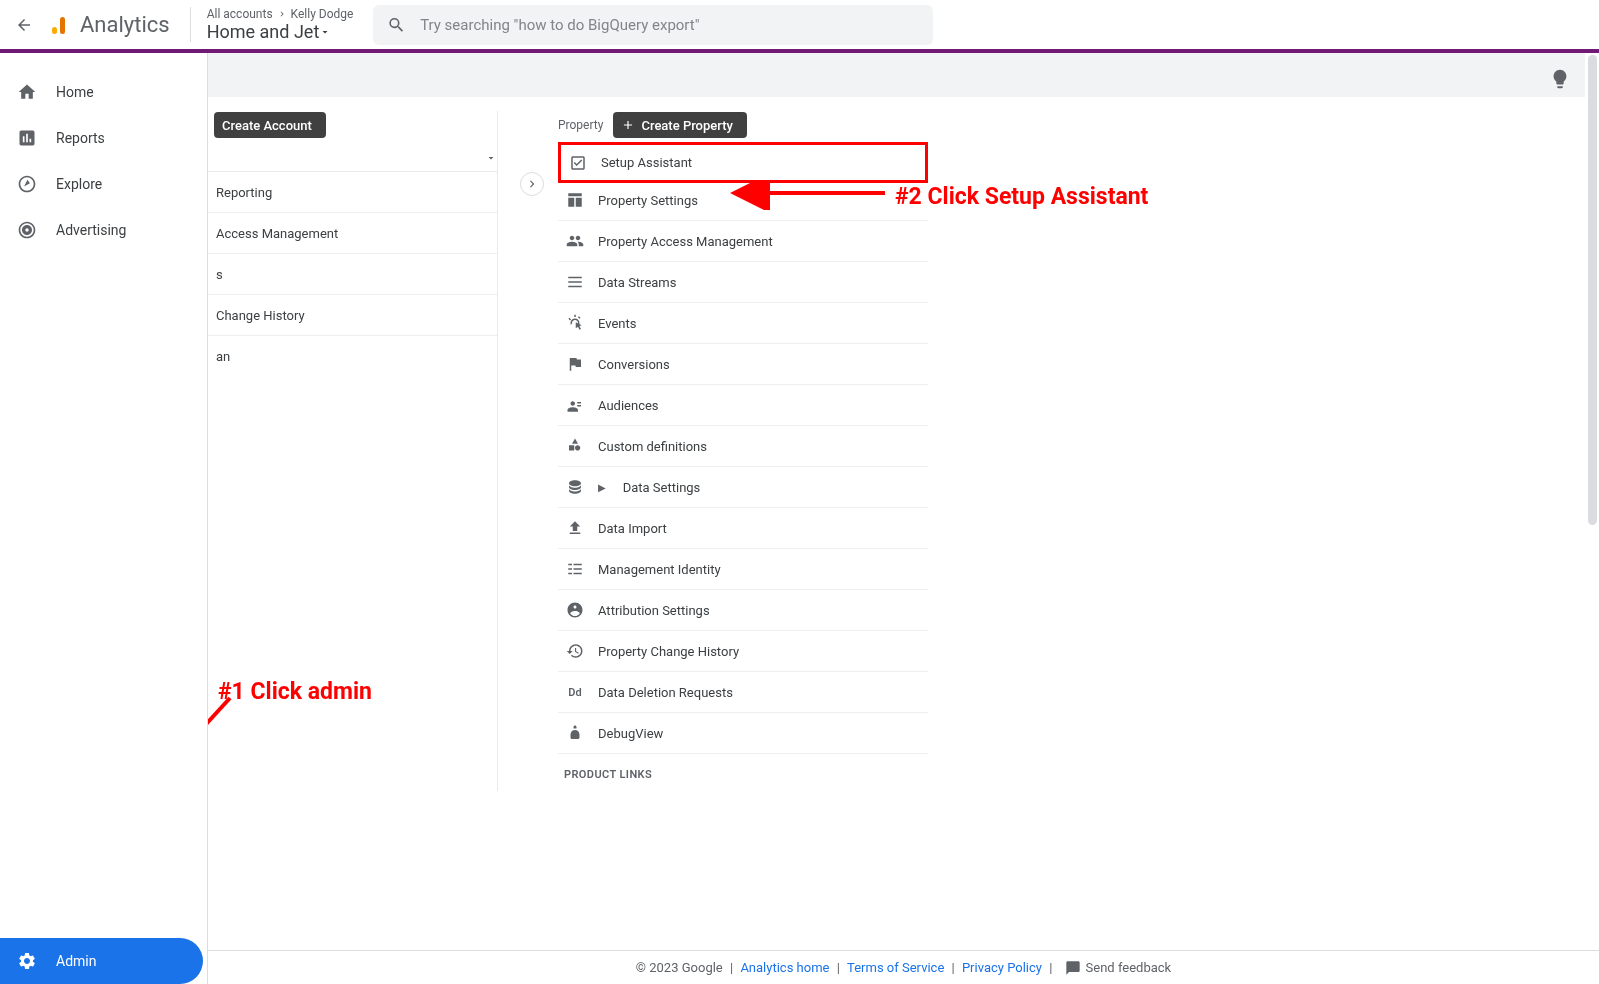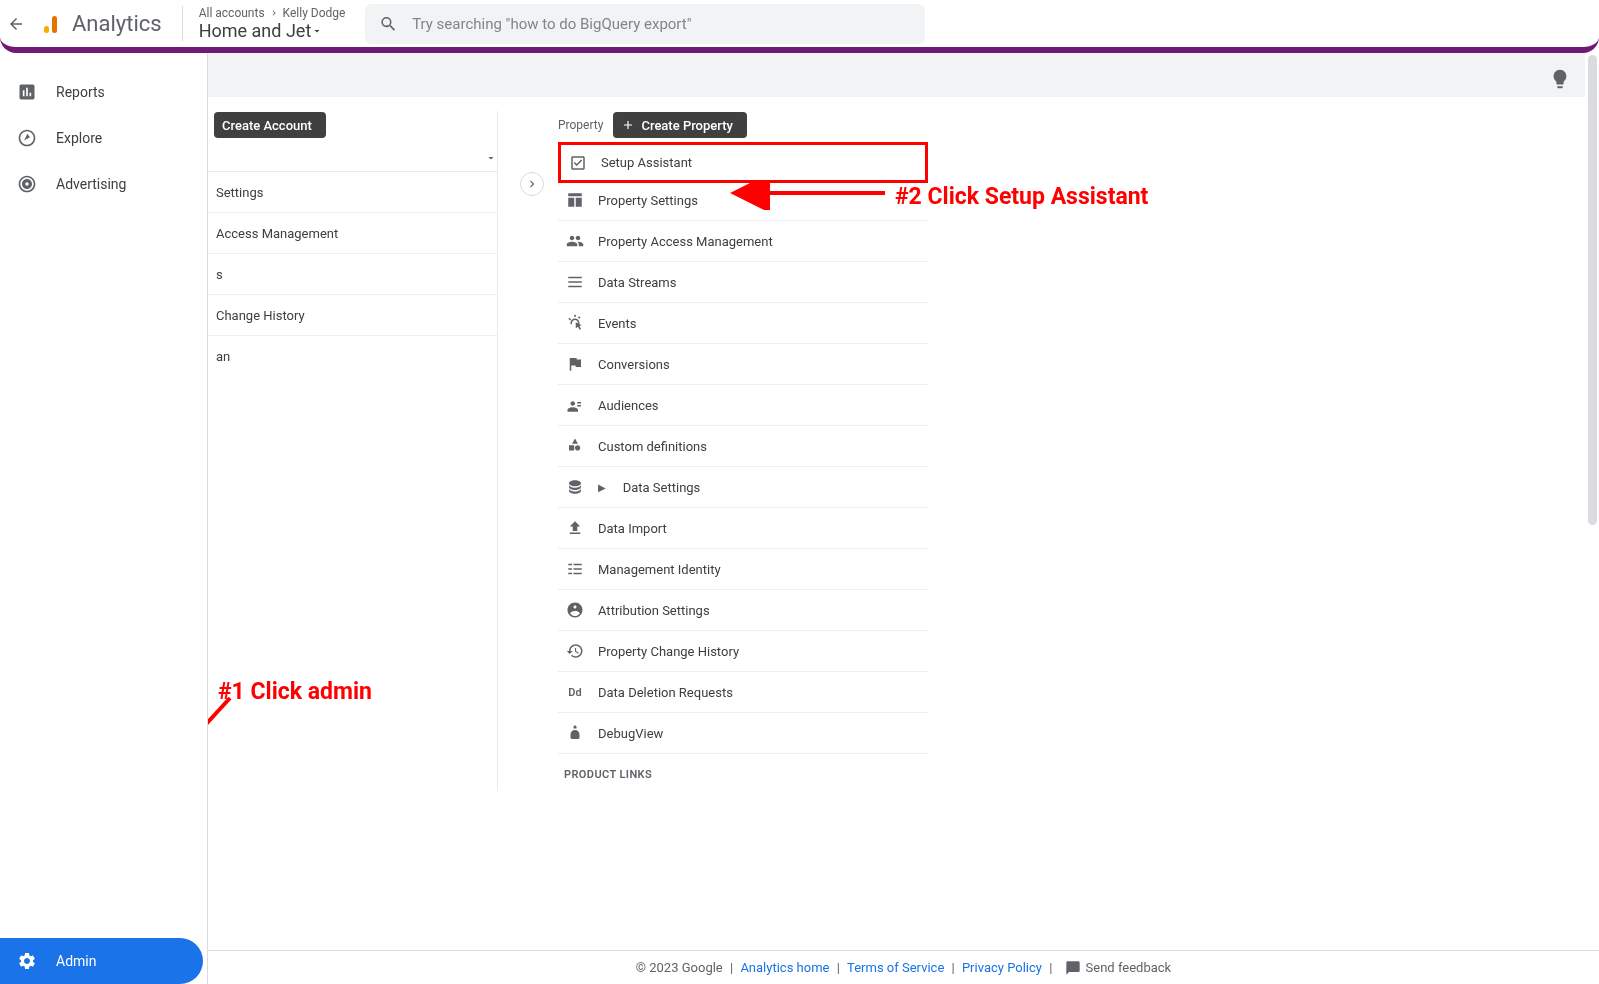--- a/index.html
+++ b/index.html
@@ -1,19 +1,19 @@
 <!DOCTYPE html>
 <html><head>
 <meta charset="utf-8">
 <style>
 * { box-sizing: border-box; margin: 0; padding: 0; font-family: Roboto, Arial, sans-serif; }
 body { width: 1599px; height: 984px; overflow: hidden; background: #fff; position: relative; }
 
 
-.header { height: 53px; display: flex; align-items: center; border-bottom: 6px solid #701a75; padding: 0 4px; border-radius: 16px; }
+.header { height: 53px; display: flex; align-items: center; border-bottom: 4px solid #701a75; padding: 0 12px; }
 .back-btn { width: 24px; height: 24px; display: flex; align-items: center; justify-content: center; cursor: pointer; margin-right: 12px; }
 .logo-wrap { display: flex; align-items: center; gap: 8px; margin-right: 20px; }
 .logo-icon { width: 24px; height: 24px; }
 .logo-text { font-size: 22px; color: #5f6368; }
 .breadcrumb-wrap { border-left: 1px solid #dadce0; padding-left: 16px; margin-right: 20px; }
 .bc-top { font-size: 12px; color: #5f6368; display: flex; align-items: center; gap: 4px; }
 .bc-bottom { font-size: 18px; color: #3c4043; display: flex; align-items: center; gap: 0; cursor: pointer; }
 .search-wrap { flex: 0 0 560px; background: #f1f3f4; border-radius: 6px; height: 40px; display: flex; align-items: center; padding: 0 14px; gap: 14px; }
 .search-wrap input { border: none; background: transparent; width: 100%; font-size: 15px; outline: none; color: #5f6368; }
 .search-wrap input::placeholder { color: #80868b; }
@@ -105,20 +105,28 @@
       </svg>
     <input placeholder="Try searching &quot;how to do BigQuery export&quot;" style="">
   </div>
 </div>
 
 <div class="sidebar">
   <div style="height:16px"></div>
   <div class="side-item">
     <span class="side-icon">
         <svg width="20" height="20" viewBox="0 0 24 24">
+          <path fill="currentColor" d="M10 20v-6h4v6h5v-8h3L12 3 2 12h3v8z"></path>
+        </svg>
+      </span>
+    <span>Home</span>
+  </div>
+  <div class="side-item">
+    <span class="side-icon">
+        <svg width="20" height="20" viewBox="0 0 24 24">
           <path fill="currentColor" d="M19 3H5c-1.1 0-2 .9-2 2v14c0 1.1.9 2 2 2h14c1.1 0 2-.9 2-2V5c0-1.1-.9-2-2-2zM9 17H7v-7h2v7zm4 0h-2V7h2v10zm4 0h-2v-4h2v4z"></path>
         </svg>
       </span>
     <span>Reports</span>
   </div>
   <div class="side-item">
     <span class="side-icon">
         <svg width="20" height="20" viewBox="0 0 24 24">
           <path fill="currentColor" d="M12 2C6.48 2 2 6.48 2 12s4.48 10 10 10 10-4.48 10-10S17.52 2 12 2zm0 18c-4.41 0-8-3.59-8-8s3.59-8 8-8 8 3.59 8 8-3.59 8-8 8zm.5-13l-4 8 7-4-3-4z"></path>
         </svg>
@@ -160,21 +168,21 @@
             <span>Create Account</span>
           </button>
         </div>
         <div class="selector-row">
           <span class="selector-label"></span>
           <svg class="selector-arrow" width="12" height="12" viewBox="0 0 24 24">
               <path fill="currentColor" d="M7 10l5 5 5-5z"></path>
             </svg>
         </div>
         <div class="list-item">
-            <span>Settings</span>
+            <span>Reporting</span>
           </div>
         <div class="list-item">
             <span>Access Management</span>
           </div>
         <div class="list-item">
             <span>s</span>
           </div>
         <div class="list-item">
             <span>Change History</span>
           </div>

